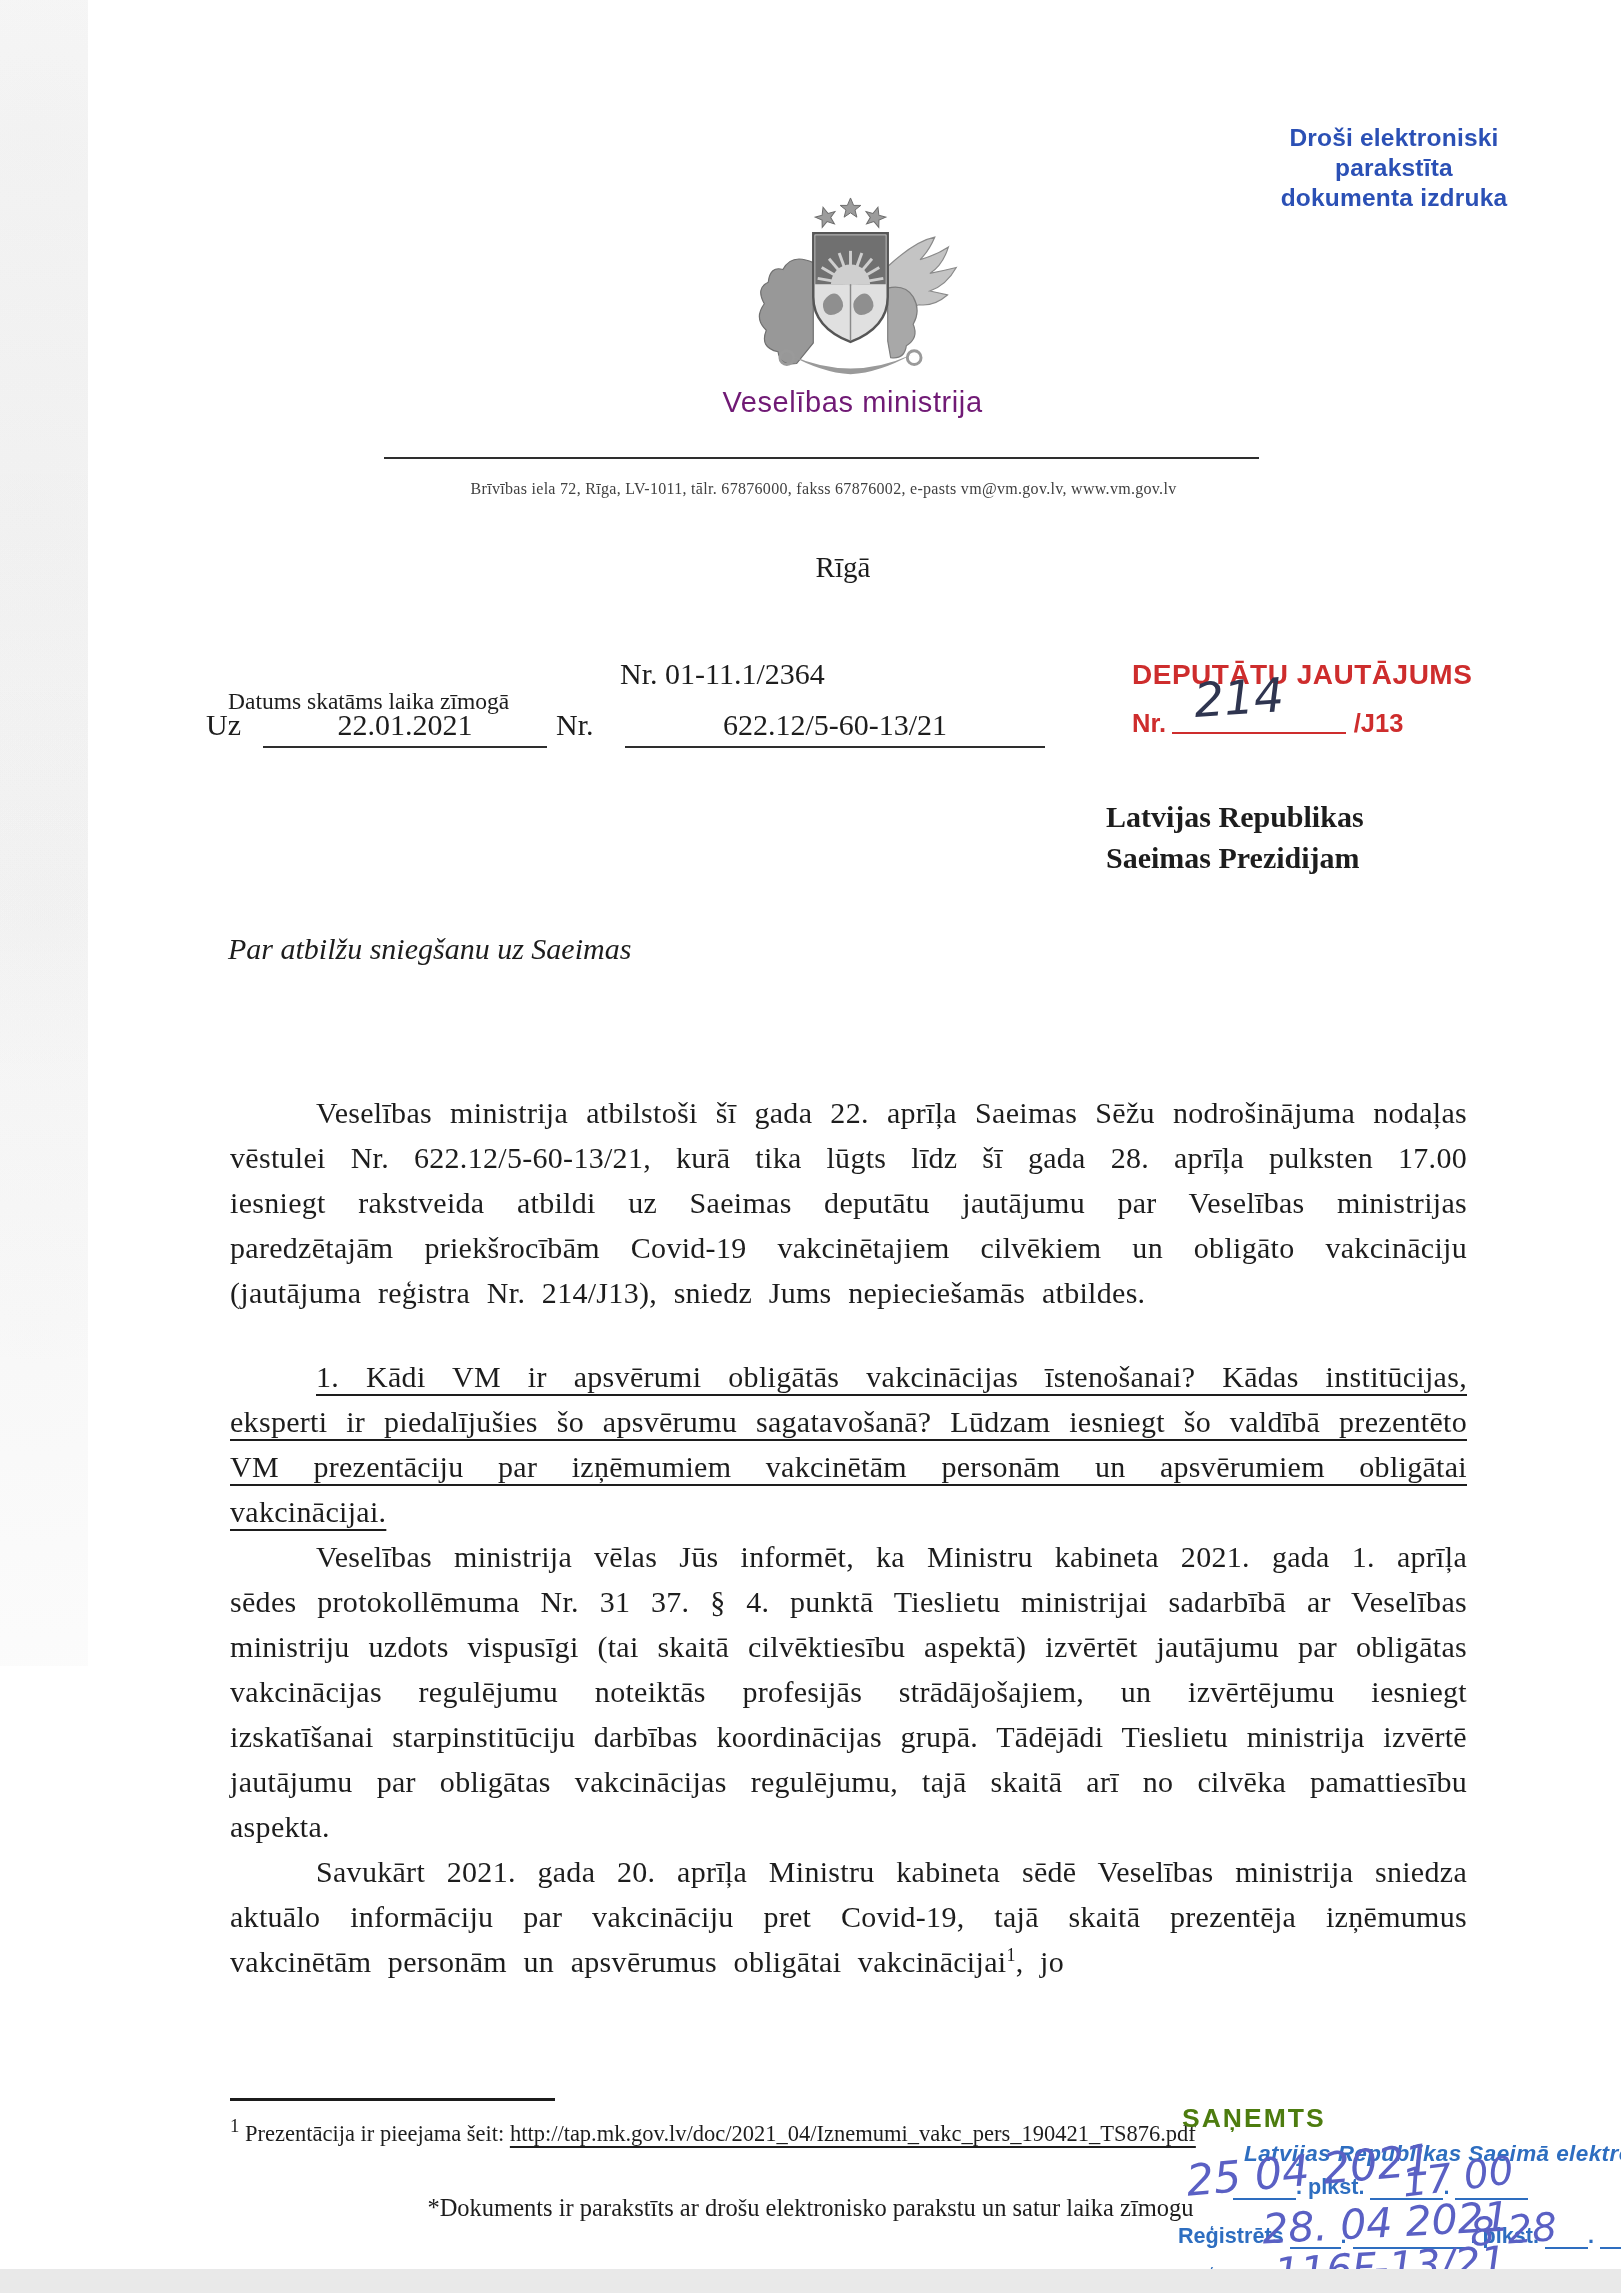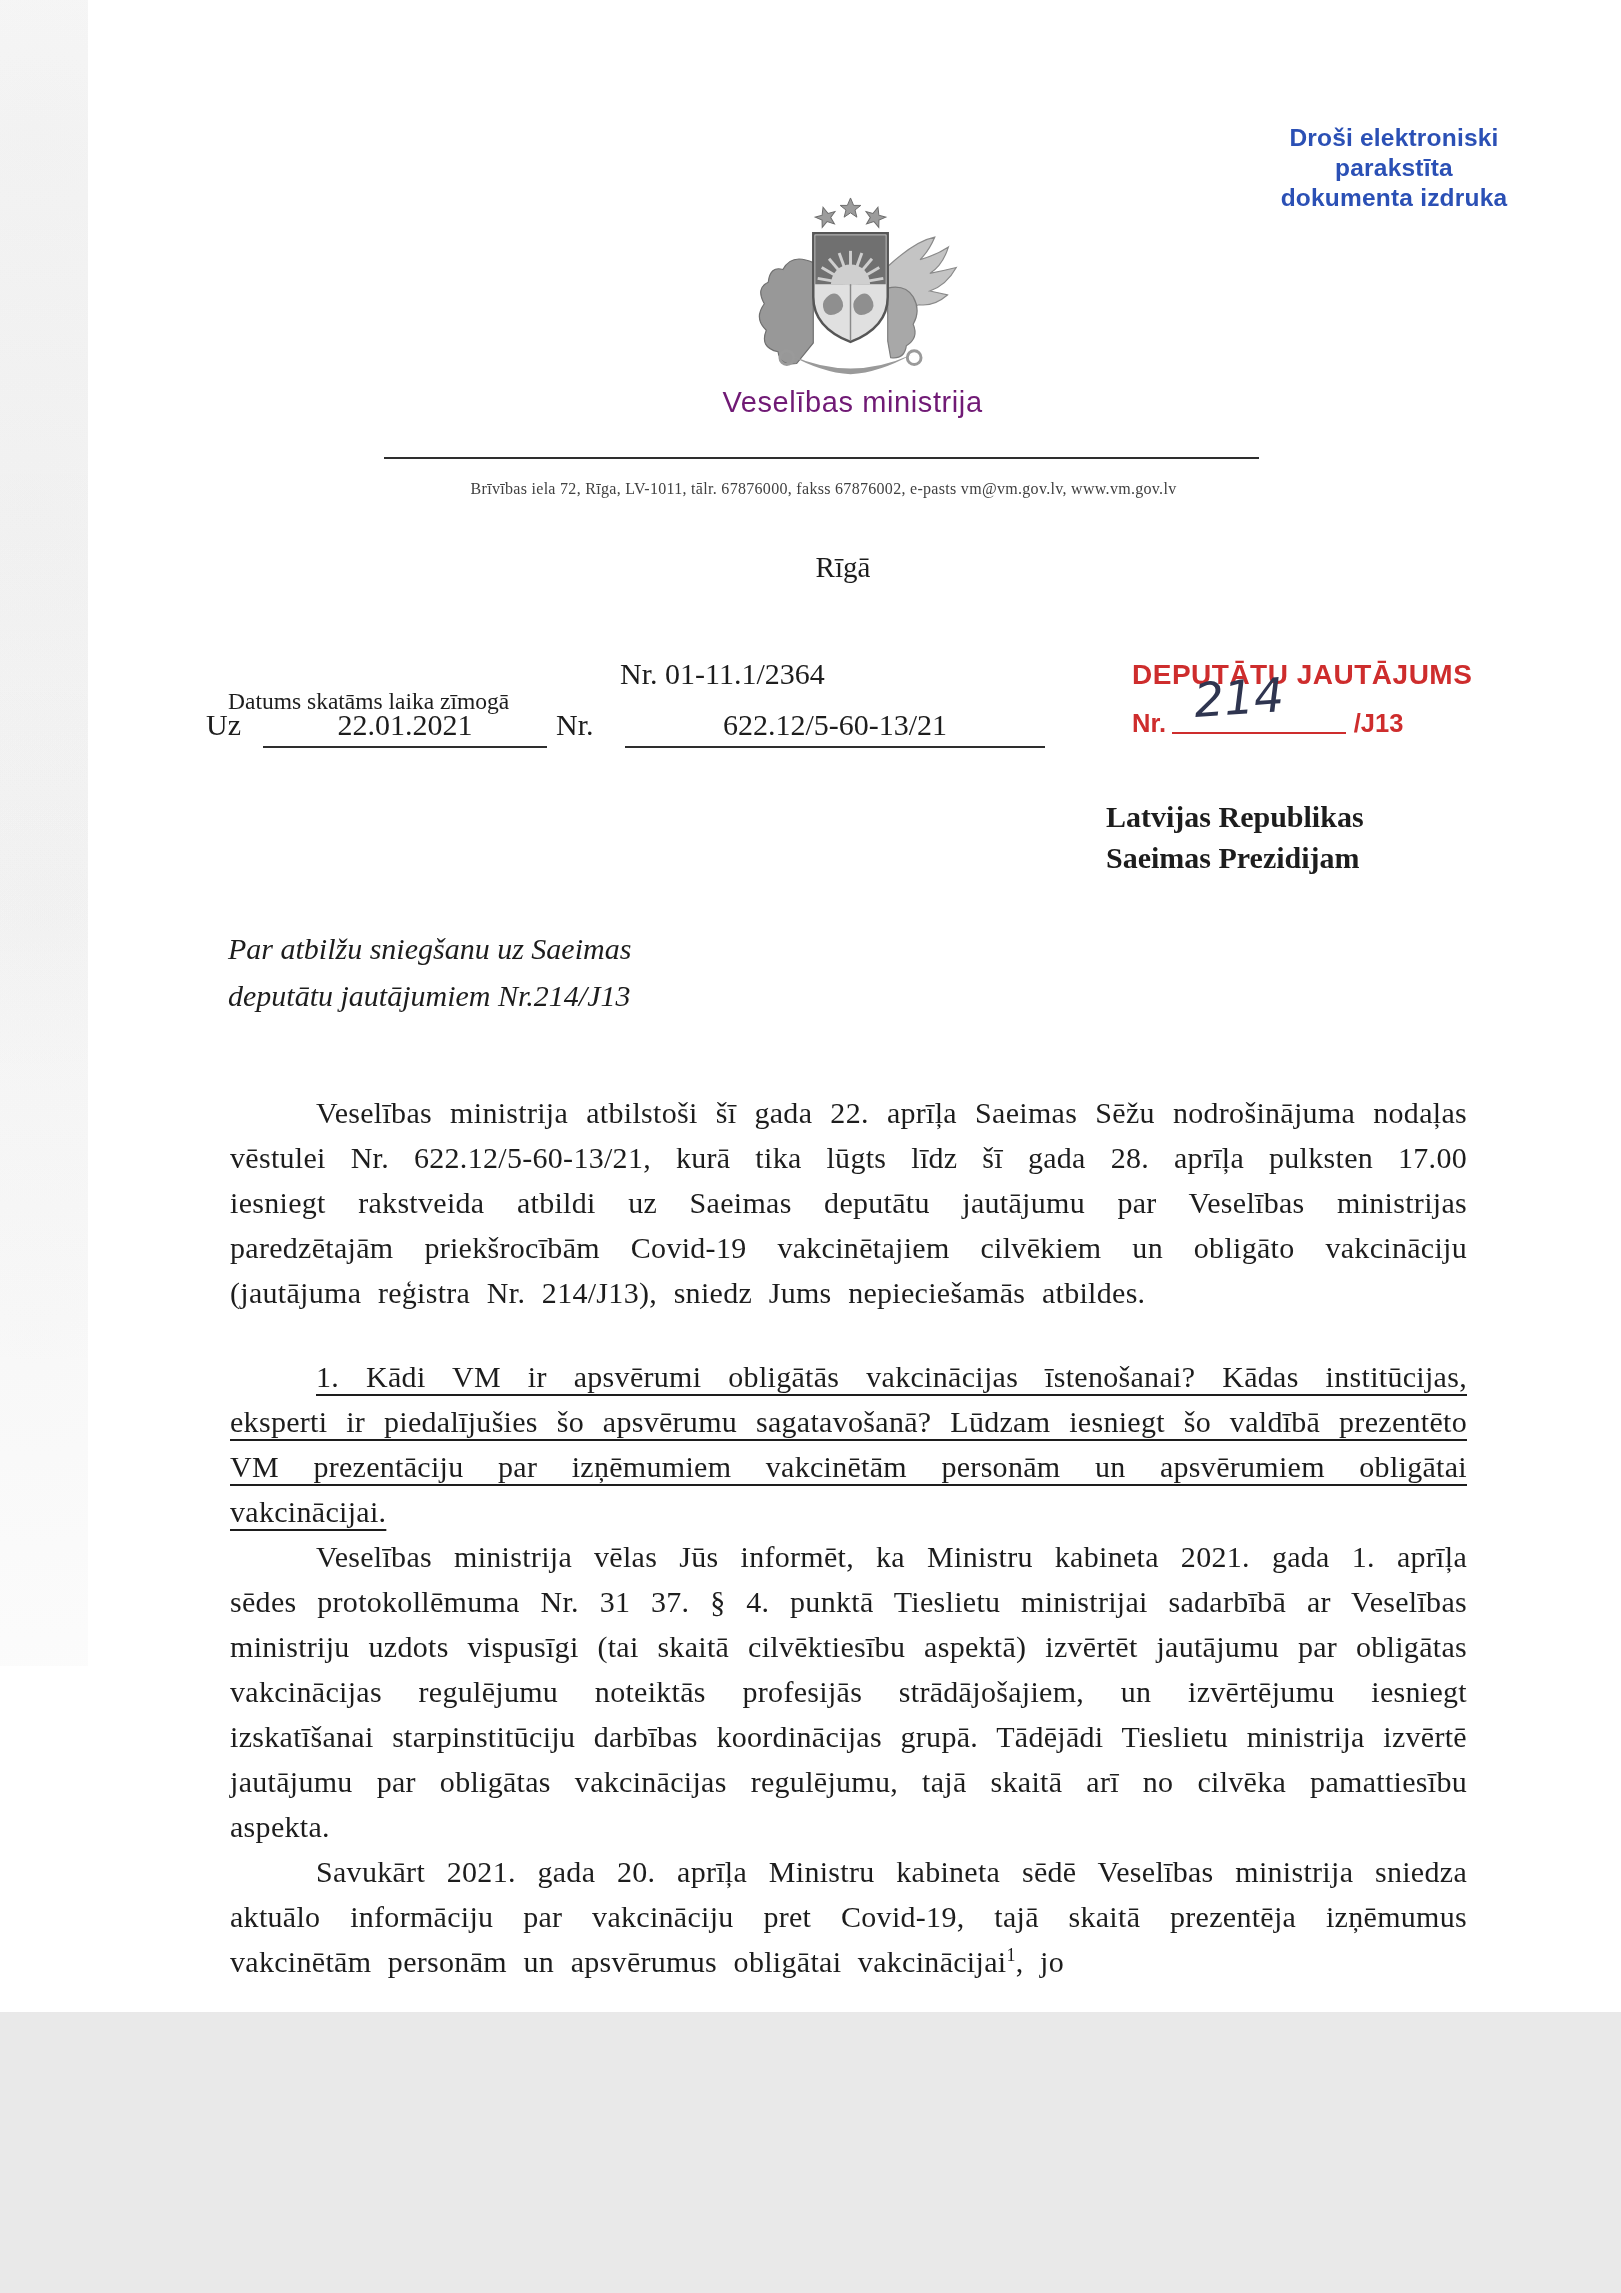--- a/index.html
+++ b/index.html
@@ -1,17 +1,17 @@
 <!DOCTYPE html>
 <html lang="lv"><head>
 <meta charset="utf-8">
 <style>
   html,body{margin:0;padding:0;background:#e9e9e9;}
   .page{
-    position:relative; width:1621px; height:2012px; background:#ffffff;
+    position:relative; width:1621px; height:2269px; background:#ffffff;
     overflow:hidden; font-family:"Liberation Serif", serif; color:#1d1d1d;
   }
   
   .edge-noise{
     position:absolute; left:0; top:0; width:88px; height:1666px;
     background:
       radial-gradient(circle at 40% 8%, rgba(110,110,110,.07), transparent 55%),
       radial-gradient(circle at 30% 30%, rgba(110,110,110,.06), transparent 50%),
       radial-gradient(circle at 45% 55%, rgba(110,110,110,.06), transparent 50%),
       radial-gradient(circle at 35% 80%, rgba(110,110,110,.05), transparent 50%);
@@ -165,21 +165,20 @@
   </div>
   <div class="hw-214">214</div>
 
   <div class="addressee">
     <div>Latvijas Republikas</div>
     <div>Saeimas Prezidijam</div>
   </div>
 
   <div class="subject">
     <div>Par atbilžu sniegšanu uz Saeimas</div>
-    <div>deputātu jautājumiem Nr.214/J13</div>
   </div>
 
   <div class="body-text">
     <p>Veselības ministrija atbilstoši šī gada 22. aprīļa Saeimas Sēžu nodrošinājuma nodaļas vēstulei Nr. 622.12/5-60-13/21, kurā tika lūgts līdz šī gada 28. aprīļa pulksten 17.00 iesniegt rakstveida atbildi uz Saeimas deputātu jautājumu par Veselības ministrijas paredzētajām priekšrocībām Covid-19 vakcinētajiem cilvēkiem un obligāto vakcināciju (jautājuma reģistra Nr. 214/J13), sniedz Jums nepieciešamās atbildes.</p>
     <p class="u">1. Kādi VM ir apsvērumi obligātās vakcinācijas īstenošanai? Kādas institūcijas, eksperti ir piedalījušies šo apsvērumu sagatavošanā? Lūdzam iesniegt šo valdībā prezentēto VM prezentāciju par izņēmumiem vakcinētām personām un apsvērumiem obligātai vakcinācijai.</p>
     <p>Veselības ministrija vēlas Jūs informēt, ka Ministru kabineta 2021. gada 1. aprīļa sēdes protokollēmuma Nr. 31 37. § 4. punktā Tieslietu ministrijai sadarbībā ar Veselības ministriju uzdots vispusīgi (tai skaitā cilvēktiesību aspektā) izvērtēt jautājumu par obligātas vakcinācijas regulējumu noteiktās profesijās strādājošajiem, un izvērtējumu iesniegt izskatīšanai starpinstitūciju darbības koordinācijas grupā. Tādējādi Tieslietu ministrija izvērtē jautājumu par obligātas vakcinācijas regulējumu, tajā skaitā arī no cilvēka pamattiesību aspekta.</p>
     <p><span>Savukārt 2021. gada 20. aprīļa Ministru kabineta sēdē Veselības ministrija sniedza aktuālo informāciju par vakcināciju pret Covid-19, tajā skaitā prezentēja izņēmumus vakcinētām personām un apsvērumus obligātai vakcinācijai</span><sup>1</sup><span>, jo</span></p>
   </div>
 
   <div class="fn-rule"></div>

